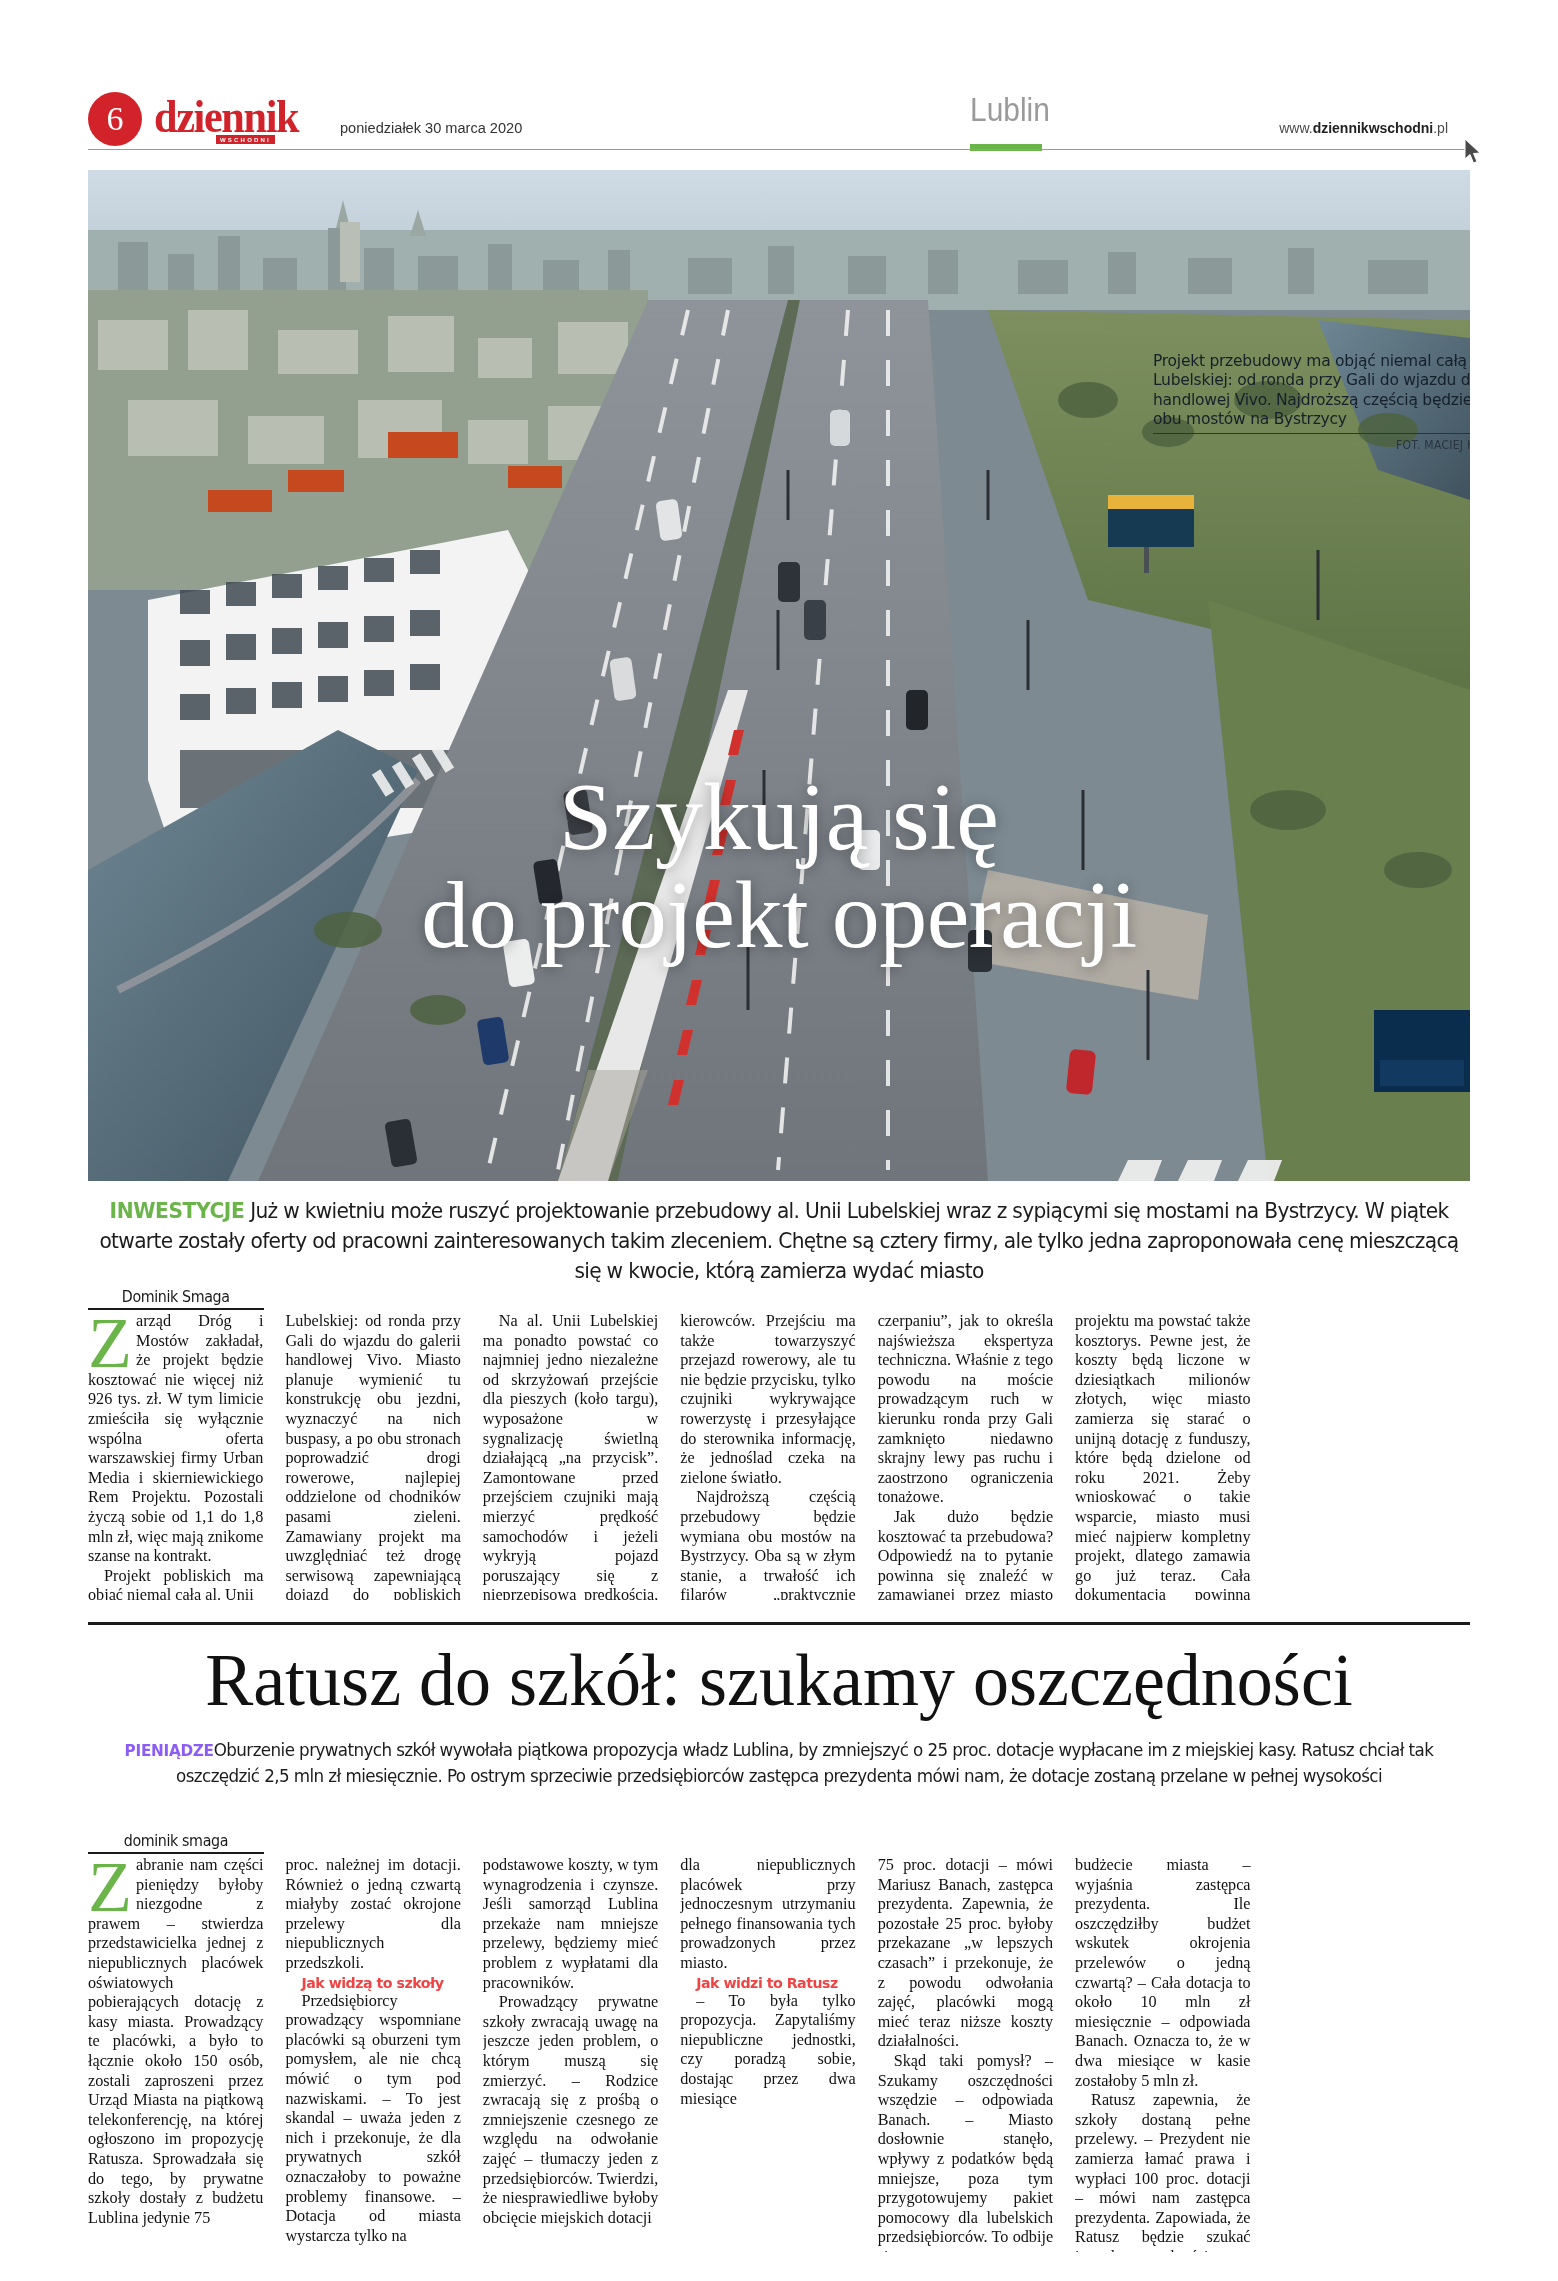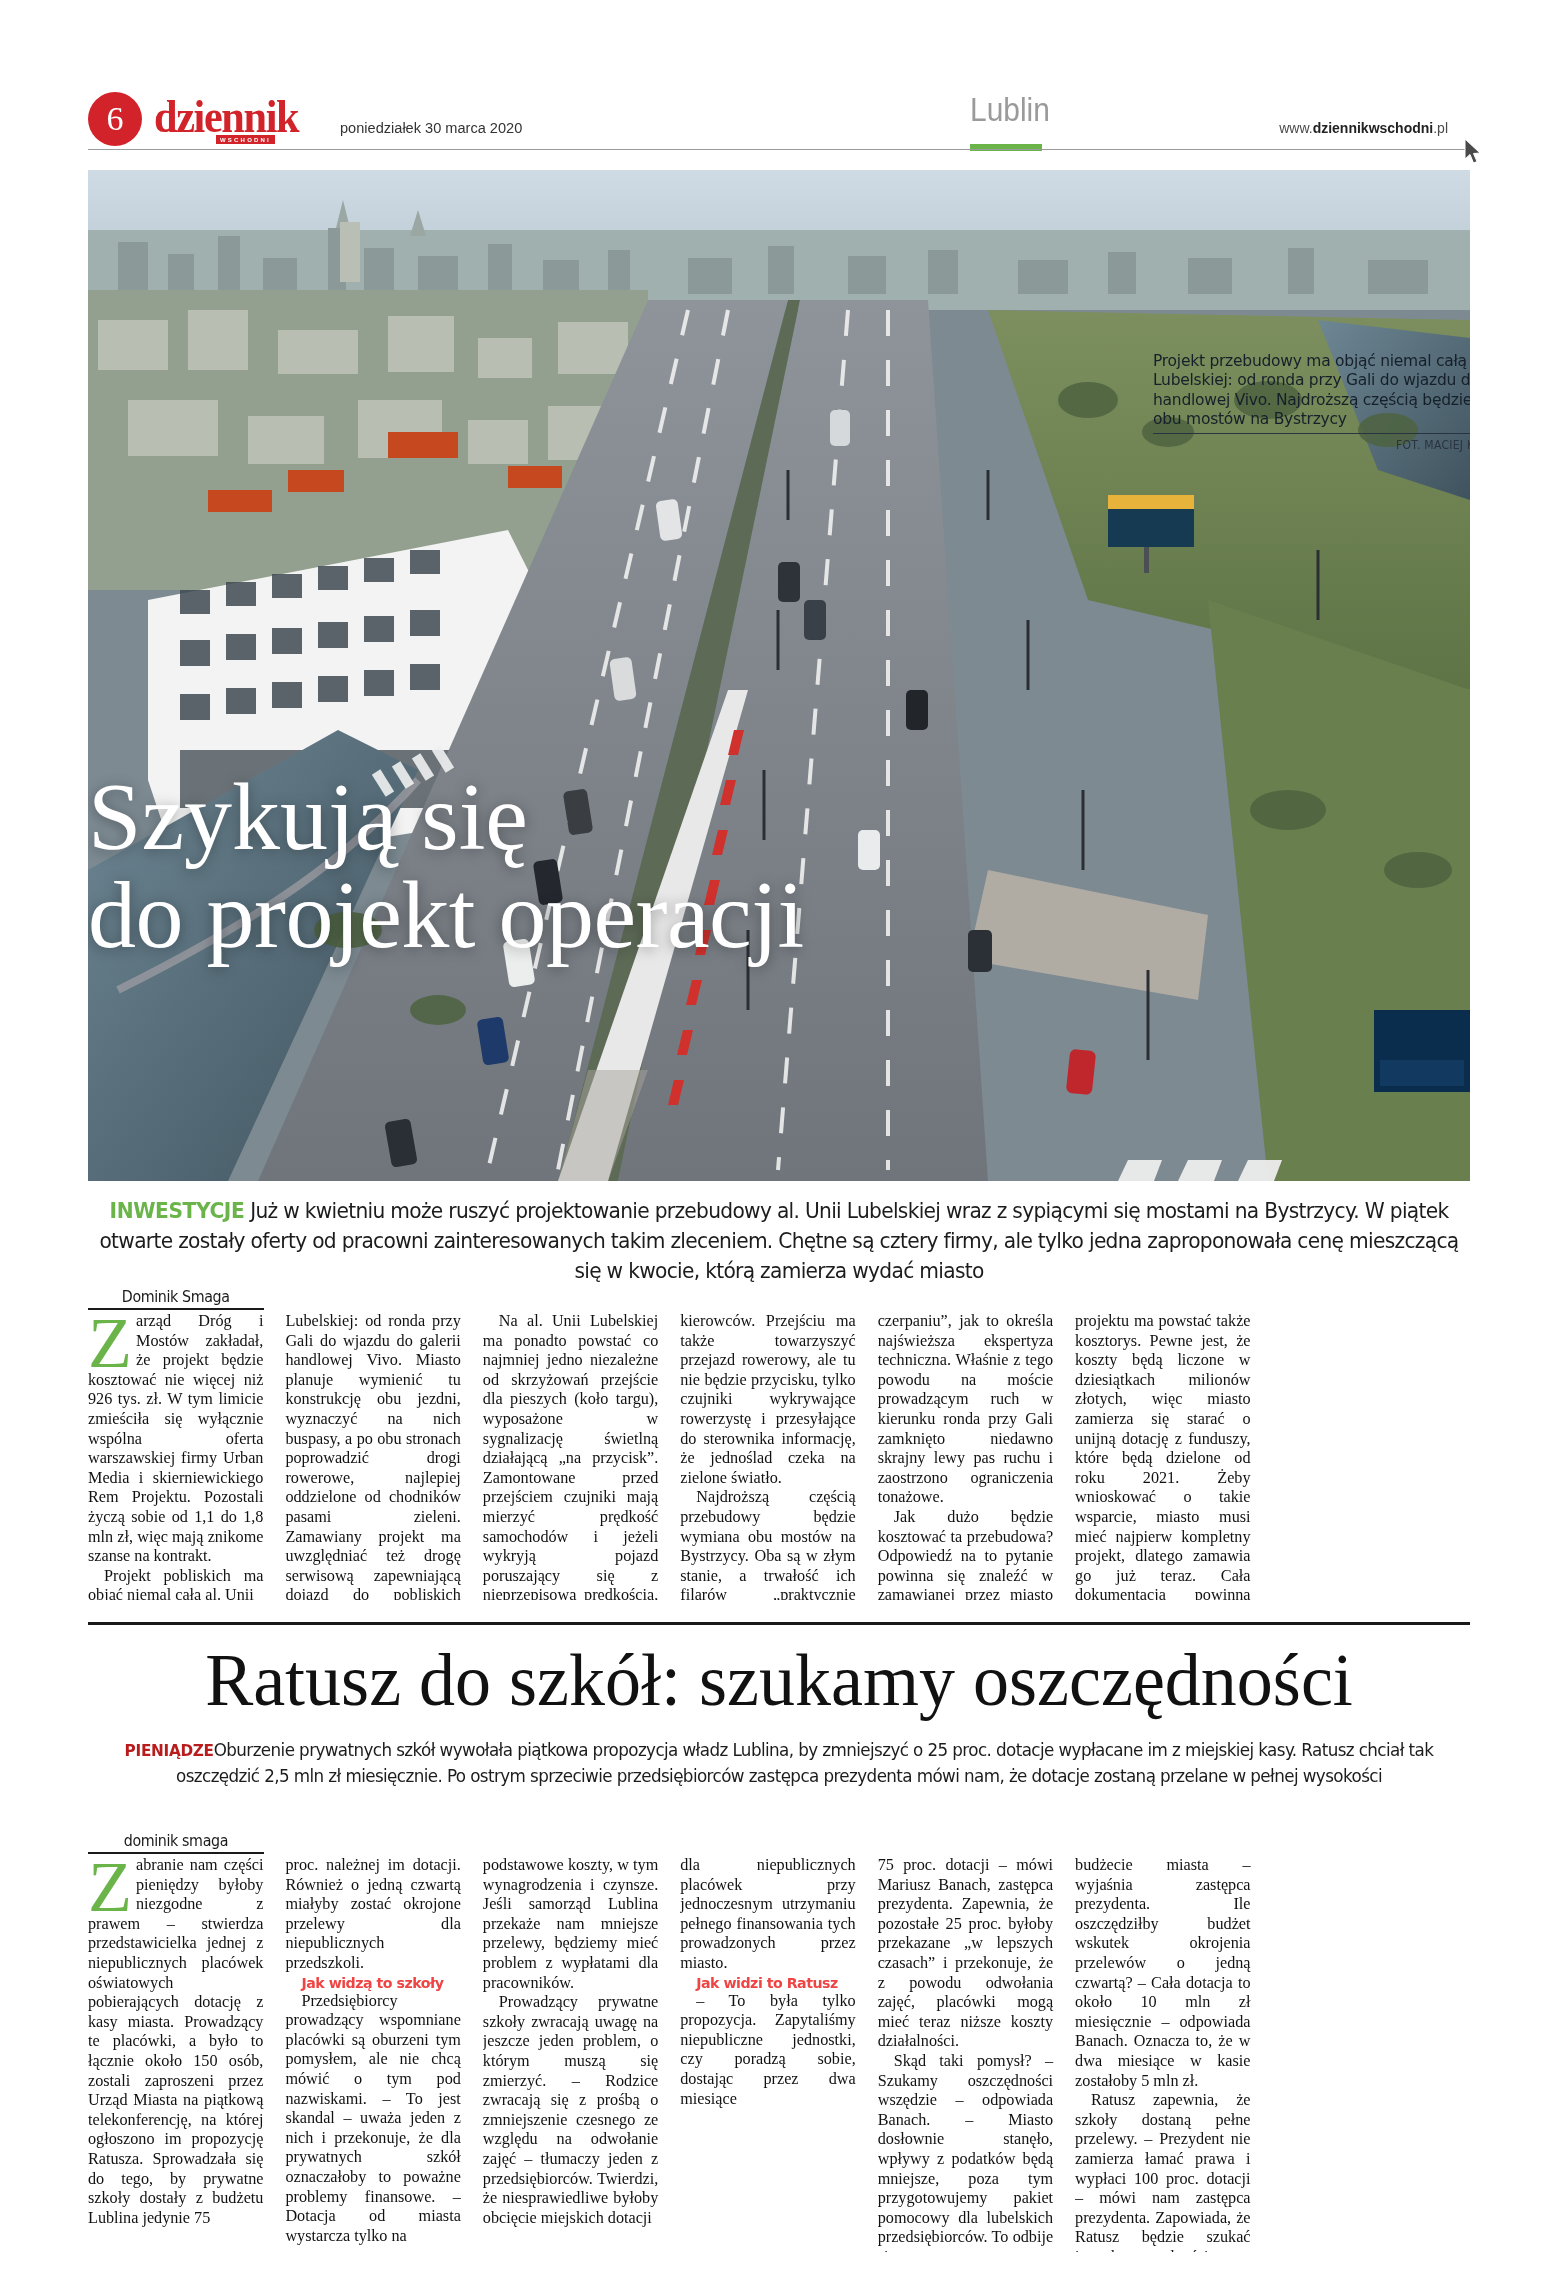--- a/index.html
+++ b/index.html
@@ -161,20 +161,21 @@
     transform: scaleX(0.94);
     transform-origin: right center;
   }
 
   .headline-overlay {
     position: absolute;
     left: 0;
     top: 598px;
     width: 1382px;
     z-index: 15;
+    text-align: center;
     color: #ffffff;
     font-family: "Liberation Serif", serif;
     font-size: 96px;
     line-height: 98px;
     font-weight: 400;
     text-shadow: 0 2px 14px rgba(0,0,0,0.35);
     pointer-events: none;
   }
   .headline-overlay span { display: block; }
   .hl-2 { letter-spacing: -0.5px; }
@@ -290,21 +291,21 @@
     text-align: center;
     font-size: 17px;
     line-height: 25px;
     color: #1c1c1c;
     font-family: "DejaVu Sans", sans-serif;
     letter-spacing: -0.6px;
     transform: scaleX(0.985);
     transform-origin: center top;
   }
   .kicker2 {
-    color: #b91c1c;
+    color: #8b5cf6;
     font-weight: bold;
     font-size: 15.5px;
     letter-spacing: -0.3px;
   }
 
   .byline-box2 {
     position: absolute;
     left: 88px;
     top: 1832px;
     width: 176px;

